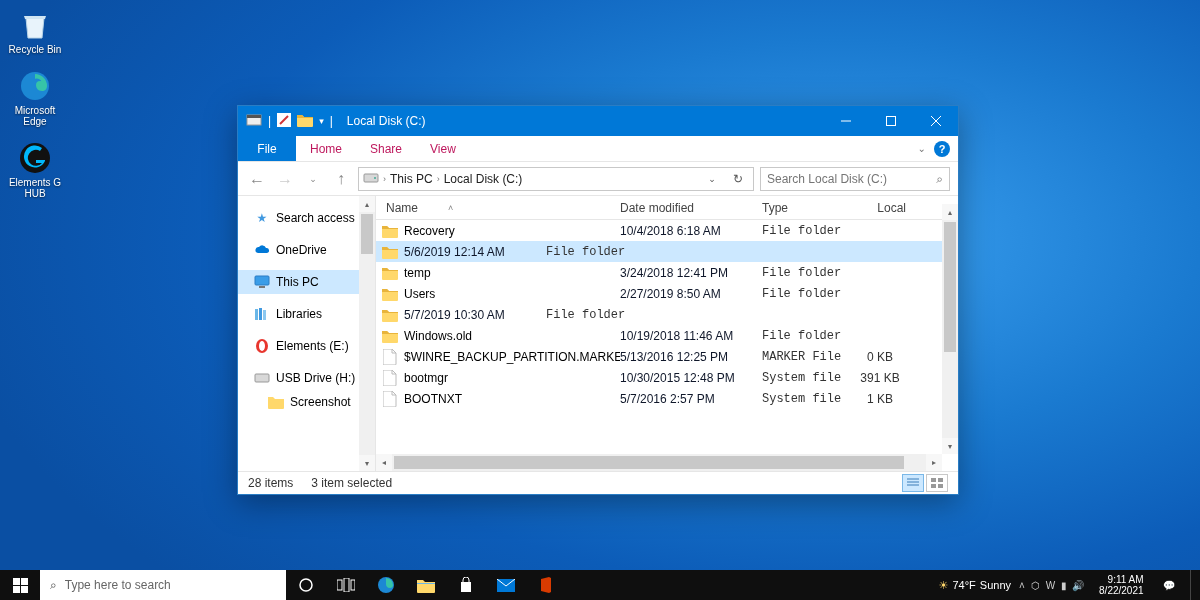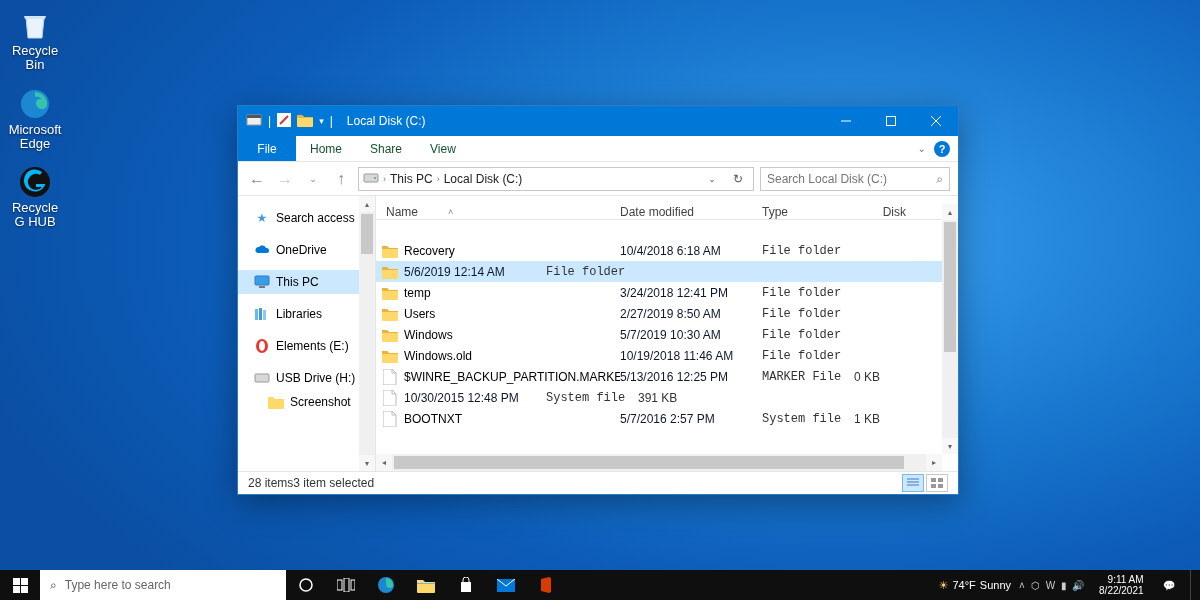--- a/index.html
+++ b/index.html
@@ -2,33 +2,33 @@
 <html><head>
 <meta charset="utf-8">
 <style>
 * { margin: 0; padding: 0; box-sizing: border-box; font-family: 'Segoe UI', Tahoma, sans-serif; }
 body { width: 1200px; height: 600px; overflow: hidden; background: radial-gradient(ellipse 900px 500px at 70% 40%, #3aa0f0 0%, #1a7ad0 40%, #0c5cb8 70%, #0a4fa3 100%); position: relative; }
 
 
 .desktop-icons { position: absolute; top: 8px; left: 6px; display: flex; flex-direction: column; gap: 14px; }
 .di { width: 58px; display: flex; flex-direction: column; align-items: center; gap: 2px; cursor: pointer; }
 .di .ico { width: 34px; height: 34px; display:flex; align-items:center; justify-content:center; }
-.di .lbl { color: #fff; font-size: 13px; text-align: center; text-shadow: 0 1px 2px rgba(0,0,0,.6); line-height: 1.1; }
+.di .lbl { color: #fff; font-size: 10px; text-align: center; text-shadow: 0 1px 2px rgba(0,0,0,.6); line-height: 1.1; }
 
 
 .window { position: absolute; left: 237px; top: 105px; width: 722px; height: 390px; background: #fff; box-shadow: 0 8px 30px rgba(0,0,0,.35); display: flex; flex-direction: column; border: 1px solid #2a7dc4; }
 .titlebar { height: 30px; background: #0078d7; display: flex; align-items: center; color: #fff; font-size: 12px; }
 .titlebar .tl-icons { display: flex; gap: 6px; padding: 0 8px; align-items: center; }
 .titlebar .tl-title { flex: 0 0 auto; padding-left: 6px; }
 .titlebar .spacer { flex: 1; }
 .win-btn { width: 45px; height: 30px; display:flex; align-items:center; justify-content:center; cursor:pointer; }
 
 .menubar { height: 26px; display:flex; align-items:stretch; font-size: 12px; border-bottom:1px solid #e6e6e6; }
 .menubar .file { background:#0078d7; color:#fff; width:58px; display:flex; align-items:center; justify-content:center; cursor:pointer; }
-.menubar .tab { padding: 0 14px; display:flex; align-items:center; color:#14532d; cursor:pointer; }
+.menubar .tab { padding: 0 14px; display:flex; align-items:center; color:#be185d; cursor:pointer; }
 .menubar .right { margin-left:auto; display:flex; align-items:center; gap:8px; padding-right:8px; }
 .help-circ { width:16px; height:16px; border-radius:50%; background:#0078d7; color:#fff; font-size:11px; font-weight:700; display:flex; align-items:center; justify-content:center; }
 
 .navbar { height: 34px; display:flex; align-items:center; gap:6px; padding: 0 8px; border-bottom:1px solid #e6e6e6; }
 .nav-arrow { width:22px; height:22px; display:flex; align-items:center; justify-content:center; color:#888; cursor:pointer; }
 .address { flex:1; height:24px; border:1px solid #c8c8c8; display:flex; align-items:center; font-size:12px; padding:0 4px; gap:4px; }
 .address .crumb { color:#222; cursor:pointer; }
 .address .sep { color:#777; font-size:9px; }
 .addr-btn { width:22px; height:22px; display:flex; align-items:center; justify-content:center; color:#555; cursor:pointer; }
 .search { width:190px; height:24px; border:1px solid #c8c8c8; display:flex; align-items:center; font-size:12px; padding:0 6px; color:#555; }
@@ -38,41 +38,41 @@
 .sidebar { width:138px; border-right:1px solid #e6e6e6; padding:10px 0; font-size:12px; overflow:hidden; position:relative; }
 .side-item { display:flex; align-items:center; gap:6px; padding:4px 8px 4px 16px; cursor:pointer; white-space:nowrap; }
 .side-item .sico { width:16px; height:16px; display:flex; align-items:center; justify-content:center; flex-shrink:0; }
 .side-item.active { background:#cce8ff; }
 .side-item.child { padding-left:30px; }
 .side-scroll { position:absolute; right:0; top:0; bottom:0; width:16px; background:#f0f0f0; }
 .side-scroll .arr { height:16px; display:flex; align-items:center; justify-content:center; color:#666; font-size:8px; background:#f7f7f7; }
 .side-scroll .thumb { position:absolute; left:2px; right:2px; top:18px; height:40px; background:#c8c8c8; border-radius:0; }
 
 .content { flex:1; display:flex; flex-direction:column; overflow:hidden; position:relative; }
-.cols { height:24px; display:flex; align-items:flex-end; border-bottom:1px solid #e6e6e6; font-size:12px; color:#444; padding-left:6px; }
+.cols { height:24px; display:flex; align-items:center; border-bottom:1px solid #e6e6e6; font-size:12px; color:#444; padding-left:6px; }
 .col-name { width:238px; padding-left:4px; display:flex; align-items:center; gap:30px; }
 .col-date { width:142px; }
 .col-type { width:92px; }
 .col-size { width:60px; text-align:right; padding-right:8px; }
-.rows { flex:1; overflow:hidden;margin-top:20px; }
+.rows { flex:1; overflow:hidden; }
 .row { height:21px; display:flex; align-items:center; font-size:12px; padding-left:6px; cursor:pointer; }
 .row.sel { background:#cce8ff; }
 .row .fico { width:16px; height:16px; margin-right:6px; display:flex; align-items:center; justify-content:center; }
 .row .nm { width:216px; white-space:nowrap; overflow:hidden; }
 .row .dt { width:142px; color:#0f172a; }
 .row .ty { width:92px; color:#333;font-family:Liberation Mono, monospace; }
-.row .sz { width:60px; text-align:left; padding-right:8px; color:#333; }
+.row .sz { width:60px; text-align:center; padding-right:8px; color:#333; }
 .cnt-scroll-v { position:absolute; right:0; top:24px; bottom:17px; width:16px; background:#f0f0f0; }
 .cnt-scroll-v .thumb { position:absolute; left:2px; right:2px; top:2px; height:130px; background:#c8c8c8; }
 .cnt-scroll-v .arr { position:absolute; left:0; right:0; height:16px; display:flex; align-items:center; justify-content:center; font-size:8px; color:#666; background:#f7f7f7; }
 .cnt-scroll-h { position:absolute; left:0; right:16px; bottom:0; height:17px; background:#f0f0f0; }
 .cnt-scroll-h .arr { position:absolute; top:0; bottom:0; width:16px; display:flex; align-items:center; justify-content:center; font-size:8px; color:#666; background:#f7f7f7; }
 .cnt-scroll-h .thumb { position:absolute; top:2px; bottom:2px; left:18px; width:510px; background:#c8c8c8; }
 
-.statusbar { height:23px; border-top:1px solid #e6e6e6; display:flex; align-items:center; font-size:12px; padding:0 10px; color:#333; }
+.statusbar { height:23px; border-top:1px solid #e6e6e6; display:flex; align-items:center; font-size:12px; padding:0 10px; color:#333; gap:18px; }
 .statusbar .right { margin-left:auto; display:flex; gap:2px; }
 .view-btn { width:22px; height:18px; border:1px solid #c8c8c8; display:flex; align-items:center; justify-content:center; cursor:pointer; }
 .view-btn.active { background:#cce8ff; border-color:#7ab8e8; }
 
 
 .taskbar { position:absolute; left:0; right:0; bottom:0; height:30px; background:#0f0f0f; display:flex; align-items:center; }
 .start-btn { width:40px; height:30px; display:flex; align-items:center; justify-content:center; cursor:pointer; }
 .tb-search { height:30px; width:246px; background:#fff; display:flex; align-items:center; gap:8px; padding:0 10px; font-size:12px; color:#666; cursor:text; }
 .tb-search .mag { color:#555; }
 .tb-icons { display:flex; align-items:center; height:30px; }
@@ -109,21 +109,21 @@
       </div>
     <div class="lbl">Microsoft Edge</div>
   </div>
   <div class="di">
     <div class="ico">
         <svg width="34" height="34" viewBox="0 0 34 34">
           <circle cx="17" cy="17" r="15" fill="#111"></circle>
           <path d="M22 10a8 8 0 1 0 2 12h-6v-3h9v1a11 11 0 1 1-3-13z" fill="#00b8fc"></path>
         </svg>
       </div>
-    <div class="lbl">Recycle G HUB</div>
+    <div class="lbl">Elements G HUB</div>
   </div>
 </div>
 
 <div class="window">
 
   <div class="titlebar">
     <div class="tl-icons">
       <span><svg width="16" height="14">
             <rect x="1" y="2" width="14" height="10" fill="#eee" stroke="#999"></rect>
             <rect x="1" y="2" width="14" height="3" fill="#555"></rect>
@@ -265,21 +265,21 @@
     </div>
 
     <div class="content">
       <div class="cols">
         <div class="col-name">
             <span>Name</span>
             <span style="color:#888;font-size:9px">˄</span>
           </div>
         <div class="col-date">Date modified</div>
         <div class="col-type">Type</div>
-        <div class="col-size">Disk</div>
+        <div class="col-size">Local</div>
       </div>
       <div class="rows" id="rows">
           <div class="row">
             <span class="fico">
               <svg class="folder-svg" viewBox="0 0 16 14">
                 <path d="M0 2h5l2 2h9v9a1 1 0 0 1-1 1H1a1 1 0 0 1-1-1z" fill="#ffd86b"></path>
                 <path d="M0 2h5l2 2h9v1H0z" fill="#e8b43c"></path>
               </svg>
             </span>
             <span class="nm">Recovery</span>
@@ -322,21 +322,20 @@
             <span class="ty">File folder</span>
             <span class="sz"></span>
           </div>
           <div class="row">
             <span class="fico">
               <svg class="folder-svg" viewBox="0 0 16 14">
                 <path d="M0 2h5l2 2h9v9a1 1 0 0 1-1 1H1a1 1 0 0 1-1-1z" fill="#ffd86b"></path>
                 <path d="M0 2h5l2 2h9v1H0z" fill="#e8b43c"></path>
               </svg>
             </span>
-            <span class="nm">Windows</span>
             <span class="dt">5/7/2019 10:30 AM</span>
             <span class="ty">File folder</span>
             <span class="sz"></span>
           </div>
           <div class="row">
             <span class="fico">
               <svg class="folder-svg" viewBox="0 0 16 14">
                 <path d="M0 2h5l2 2h9v9a1 1 0 0 1-1 1H1a1 1 0 0 1-1-1z" fill="#ffd86b"></path>
                 <path d="M0 2h5l2 2h9v1H0z" fill="#e8b43c"></path>
               </svg>
@@ -358,20 +357,21 @@
             <span class="ty">MARKER File</span>
             <span class="sz">0 KB</span>
           </div>
           <div class="row">
             <span class="fico">
               <svg class="file-svg" viewBox="0 0 14 16">
                 <path d="M1 0h8l4 4v11a1 1 0 0 1-1 1H1a1 1 0 0 1-1-1V1a1 1 0 0 1 1-1z" fill="#fff" stroke="#bbb"></path>
                 <path d="M9 0v4h4" fill="none" stroke="#bbb"></path>
               </svg>
             </span>
+            <span class="nm">bootmgr</span>
             <span class="dt">10/30/2015 12:48 PM</span>
             <span class="ty">System file</span>
             <span class="sz">391 KB</span>
           </div>
           <div class="row">
             <span class="fico">
               <svg class="file-svg" viewBox="0 0 14 16">
                 <path d="M1 0h8l4 4v11a1 1 0 0 1-1 1H1a1 1 0 0 1-1-1V1a1 1 0 0 1 1-1z" fill="#fff" stroke="#bbb"></path>
                 <path d="M9 0v4h4" fill="none" stroke="#bbb"></path>
               </svg>

